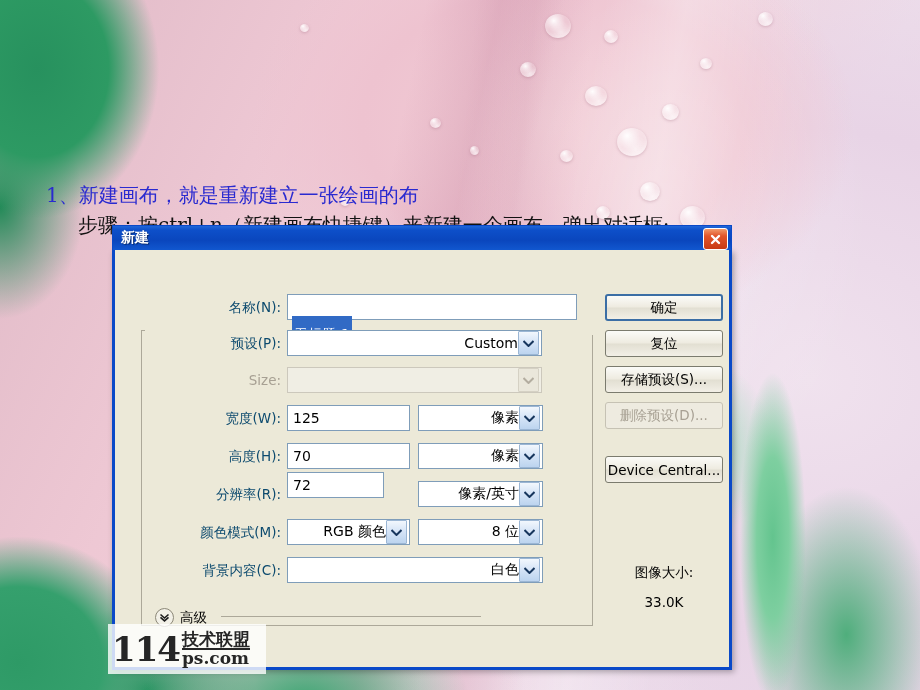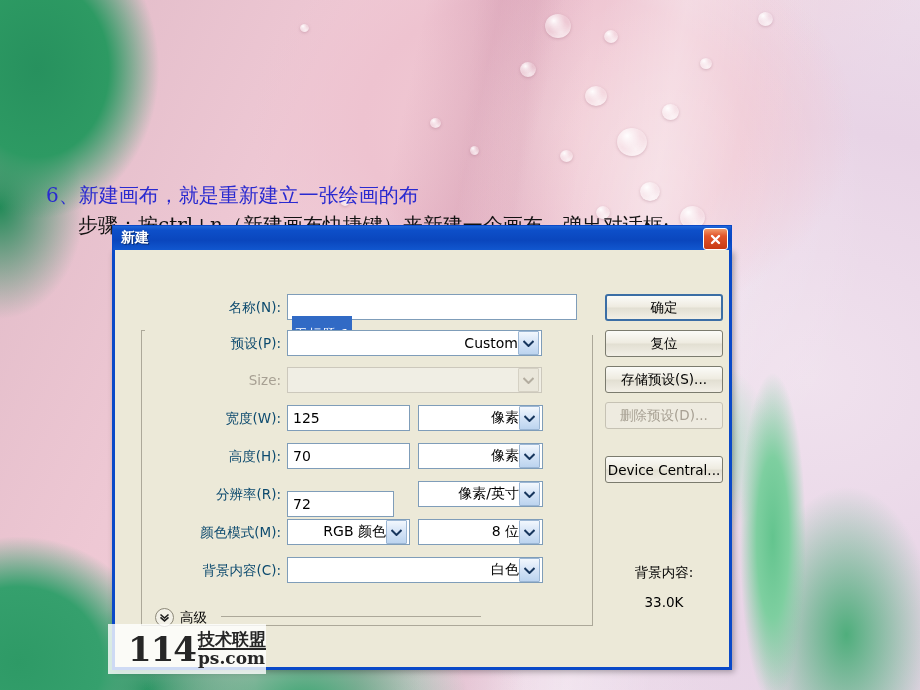--- a/index.html
+++ b/index.html
@@ -323,21 +323,21 @@
   
   .watermark {
     position: absolute;
     left: 108px;
     top: 624px;
     width: 158px;
     height: 50px;
     background: rgba(255,255,255,0.80);
     display: flex;
     align-items: center;
-    padding-left: 20px;
+    padding-left: 4px;
     box-sizing: border-box;
   }
   .wm-num {
     font-family: "DejaVu Serif", "Liberation Serif", serif;
     font-weight: bold;
     font-size: 34px;
     color: #262626;
     line-height: 1;
     letter-spacing: -1px;
   }
@@ -386,21 +386,21 @@
     <div class="drop" style="left:640px; top:182px; width:20px; height:19px;"></div>
     <div class="drop" style="left:596px; top:206px; width:14px; height:13px;"></div>
     <div class="drop" style="left:680px; top:206px; width:25px; height:23px;"></div>
     <div class="drop" style="left:430px; top:118px; width:11px; height:10px;"></div>
     <div class="drop" style="left:470px; top:146px; width:9px;  height:9px;"></div>
     <div class="drop" style="left:340px; top:196px; width:10px; height:10px;"></div>
     <div class="drop" style="left:300px; top:24px;  width:9px;  height:8px;"></div>
     <div class="drop" style="left:758px; top:12px;  width:15px; height:14px;"></div>
   </div>
 
-  <div class="line-blue">6、新建画布，就是重新建立一张绘画的布</div>
+  <div class="line-blue">1、新建画布，就是重新建立一张绘画的布</div>
   <div class="line-black">步骤：按ctrl+n（新建画布快捷键）来新建一个画布。弹出对话框:</div>
 
   <div class="dialog">
 
     <div class="titlebar">
       <span class="titlebar-text">新建</span>
       <div class="close-btn">
         <svg width="13" height="13" viewBox="0 0 13 13" aria-hidden="true">
           <path d="M3 3 L10 10 M10 3 L3 10" stroke="#ffffff" stroke-width="2.4" stroke-linecap="round"></path>
         </svg>
@@ -457,21 +457,21 @@
       <div class="combo" style="left:303px; top:193px; width:125px;">
         <span class="cval">像素</span>
         <span class="combo-arrow">
           <svg width="11" height="7" viewBox="0 0 11 7" aria-hidden="true">
               <path d="M0.5 1 L5.5 6 L10.5 1" fill="none" stroke="#17365d" stroke-width="2"></path>
             </svg>
         </span>
       </div>
 
       <div class="lbl" style="left:80px; top:236px; width:86px;">分辨率(R):</div>
-      <div class="field" style="left:172px; top:241px; width:107px;">
+      <div class="field" style="left:172px; top:222px; width:97px;">
         <span class="txt">72</span>
       </div>
       <div class="combo" style="left:303px; top:231px; width:125px;">
         <span class="cval">像素/英寸</span>
         <span class="combo-arrow">
           <svg width="11" height="7" viewBox="0 0 11 7" aria-hidden="true">
               <path d="M0.5 1 L5.5 6 L10.5 1" fill="none" stroke="#17365d" stroke-width="2"></path>
             </svg>
         </span>
       </div>
@@ -514,21 +514,21 @@
         <span class="adv-text">高级</span>
       </div>
       <div class="adv-rule"></div>
 
       <div class="btn default" style="top:44px;">确定</div>
       <div class="btn" style="top:80px;">复位</div>
       <div class="btn" style="top:116px;">存储预设(S)...</div>
       <div class="btn" style="top:206px;">Device Central...</div>
       <div class="btn disabled" style="top:152px;">删除预设(D)...</div>
 
-      <div class="imgsize-label" style="top:314px;">背景内容:</div>
+      <div class="imgsize-label" style="top:314px;">图像大小:</div>
       <div class="imgsize-value" style="top:344px;">33.0K</div>
 
     </div>
   </div>
 
   <div class="watermark">
     <span class="wm-num">114</span>
     <span class="wm-right">
       <span class="wm-cn">技术联盟</span>
       <span class="wm-dom">ps.com</span>

